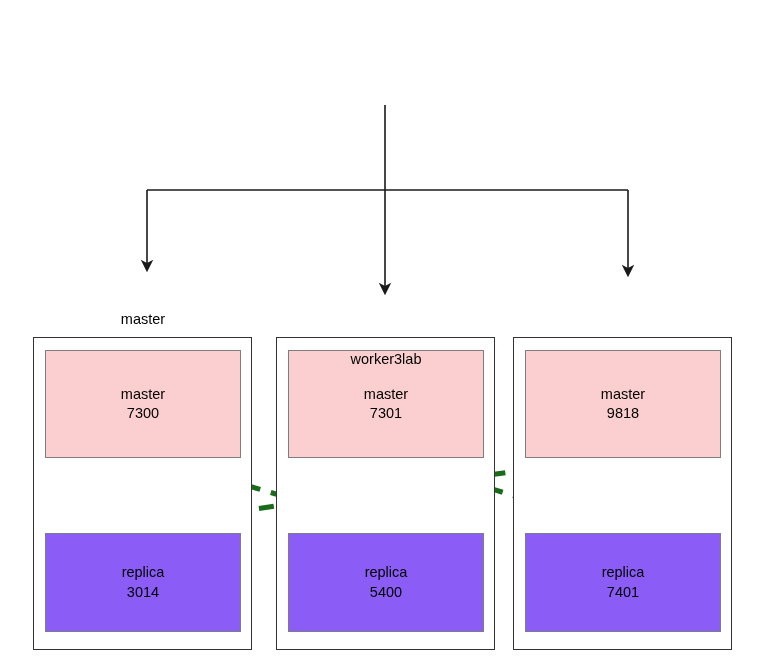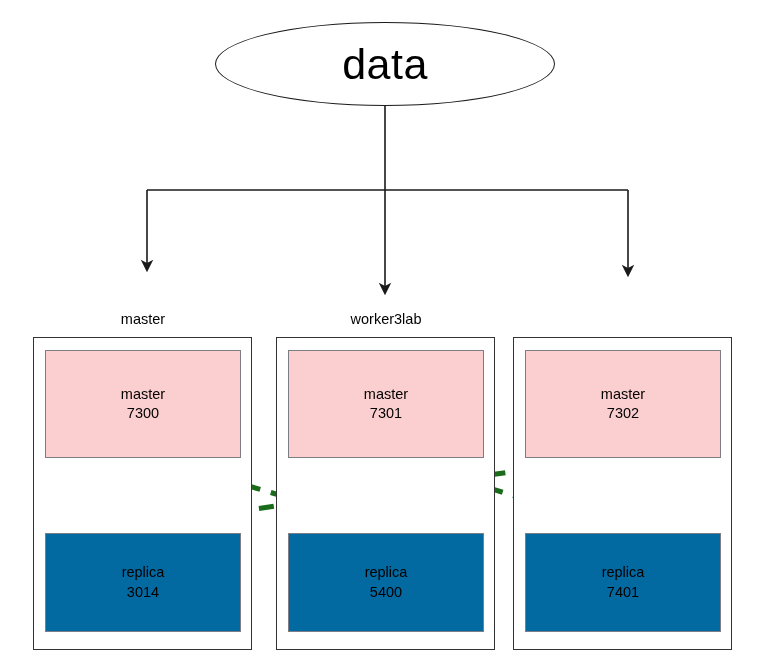--- a/index.html
+++ b/index.html
@@ -55,21 +55,21 @@
   .host-label {
     position: absolute;
     top: 311px;
     width: 220px;
     text-align: center;
     font-size: 14.5px;
     color: #000000;
     z-index: 3;
   }
   .host-label.c1 { left: 33px; }
-  .host-label.c2 { left: 276px; }
+  .host-label.c2 { left: 276px; margin-top: 40px; }
   .host-label.c3 { left: 513px; }
 
   
   .host-box {
     position: absolute;
     top: 337px;
     width: 219px;
     height: 313px;
     border: 1.6px solid #333333;
     background: #ffffff;
@@ -97,21 +97,21 @@
     z-index: 2;
   }
   .role-box.master {
     top: 12px;
     height: 108px;
     background: #fbcfcf;
   }
   .role-box.replica {
     top: 195px;
     height: 99px;
-    background: #0369a1;
+    background: #8b5cf6;
   }
   .role-title { display: block; }
   .role-port  { display: block; }
 </style>
 </head>
 <body>
 
 <div id="canvas">
 
   <svg id="edges" viewBox="0 0 765 665" xmlns="http://www.w3.org/2000/svg">
@@ -132,23 +132,20 @@
     <path d="M385,190 L385,289" stroke="#1a1a1a" stroke-width="1.6" fill="none" marker-end="url(#blackArrow)"></path>
     <path d="M628,190 L628,271" stroke="#1a1a1a" stroke-width="1.6" fill="none" marker-end="url(#blackArrow)"></path>
 
     <path d="M146,456 L392,528" stroke="#1a6b1a" stroke-width="5" fill="none" stroke-dasharray="15,11" stroke-linecap="butt" marker-end="url(#greenArrow)"></path>
 
     <path d="M389,457 L618,528" stroke="#1a6b1a" stroke-width="5" fill="none" stroke-dasharray="15,11" stroke-linecap="butt" marker-end="url(#greenArrow)"></path>
 
     <path d="M634,454 L152,524" stroke="#1a6b1a" stroke-width="5" fill="none" stroke-dasharray="15,11" stroke-linecap="butt" marker-end="url(#greenArrow)"></path>
   </svg>
 
-  <div class="ellipse-node">
-    <span class="ellipse-label">data</span>
-  </div>
 
   <div class="host-label c1">master</div>
   <div class="host-label c2">worker3lab</div>
 
   <div class="host-box c1">
     <div class="role-box master">
       <span class="role-title">master</span>
       <span class="role-port">7300</span>
     </div>
     <div class="role-box replica">
@@ -164,21 +161,21 @@
     </div>
     <div class="role-box replica">
       <span class="role-title">replica</span>
       <span class="role-port">5400</span>
     </div>
   </div>
 
   <div class="host-box c3">
     <div class="role-box master">
       <span class="role-title">master</span>
-      <span class="role-port">7302</span>
+      <span class="role-port">9818</span>
     </div>
     <div class="role-box replica">
       <span class="role-title">replica</span>
       <span class="role-port">7401</span>
     </div>
   </div>
 
 </div>
 
 </body></html>

